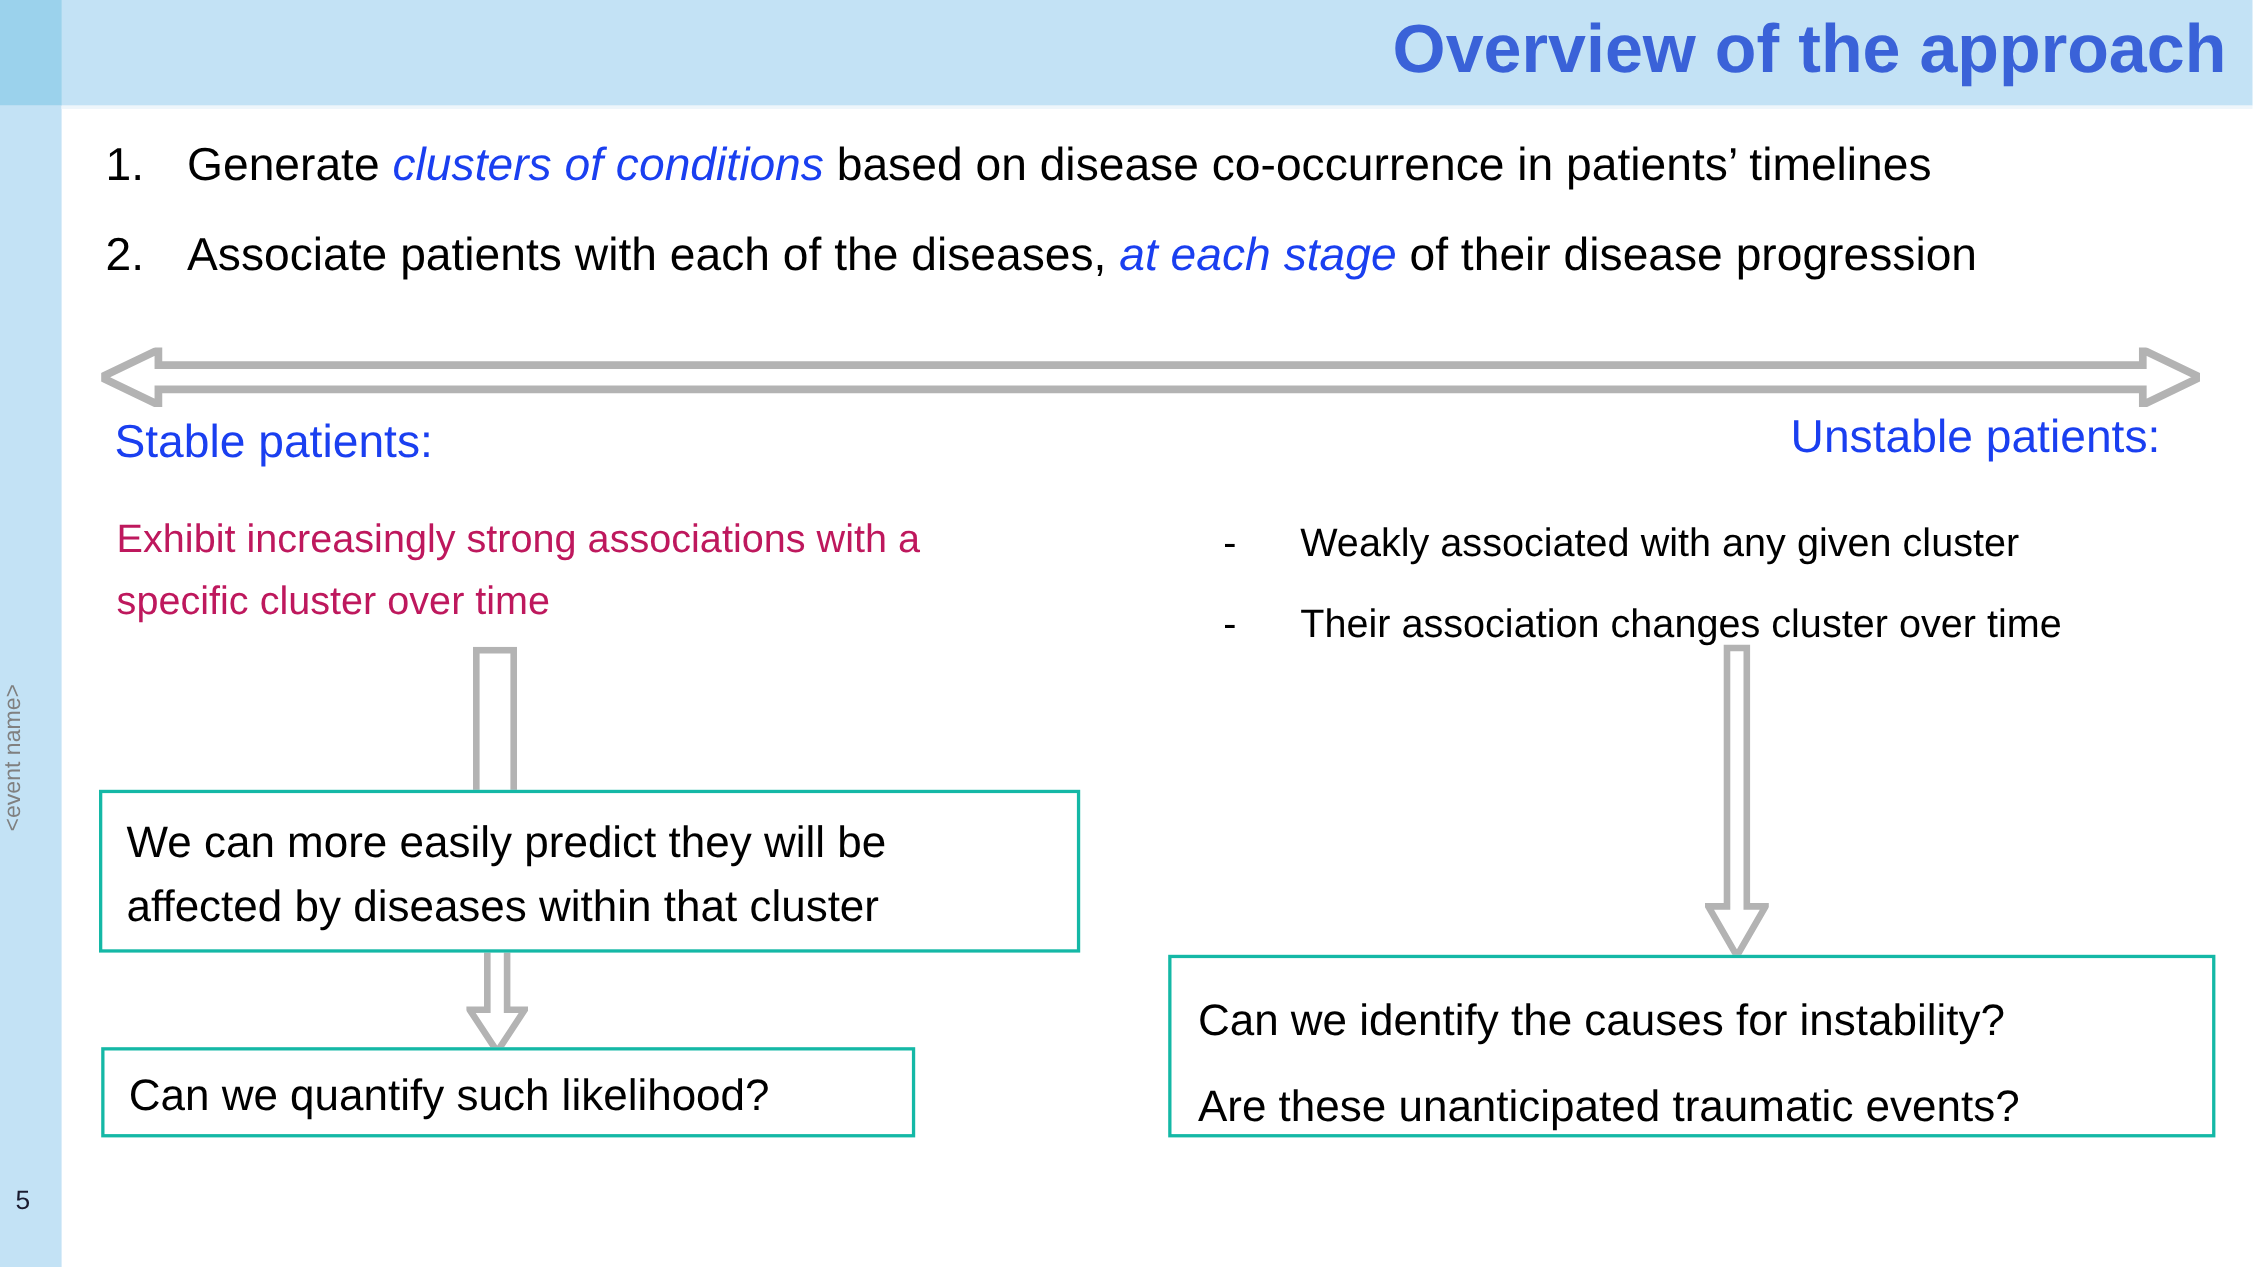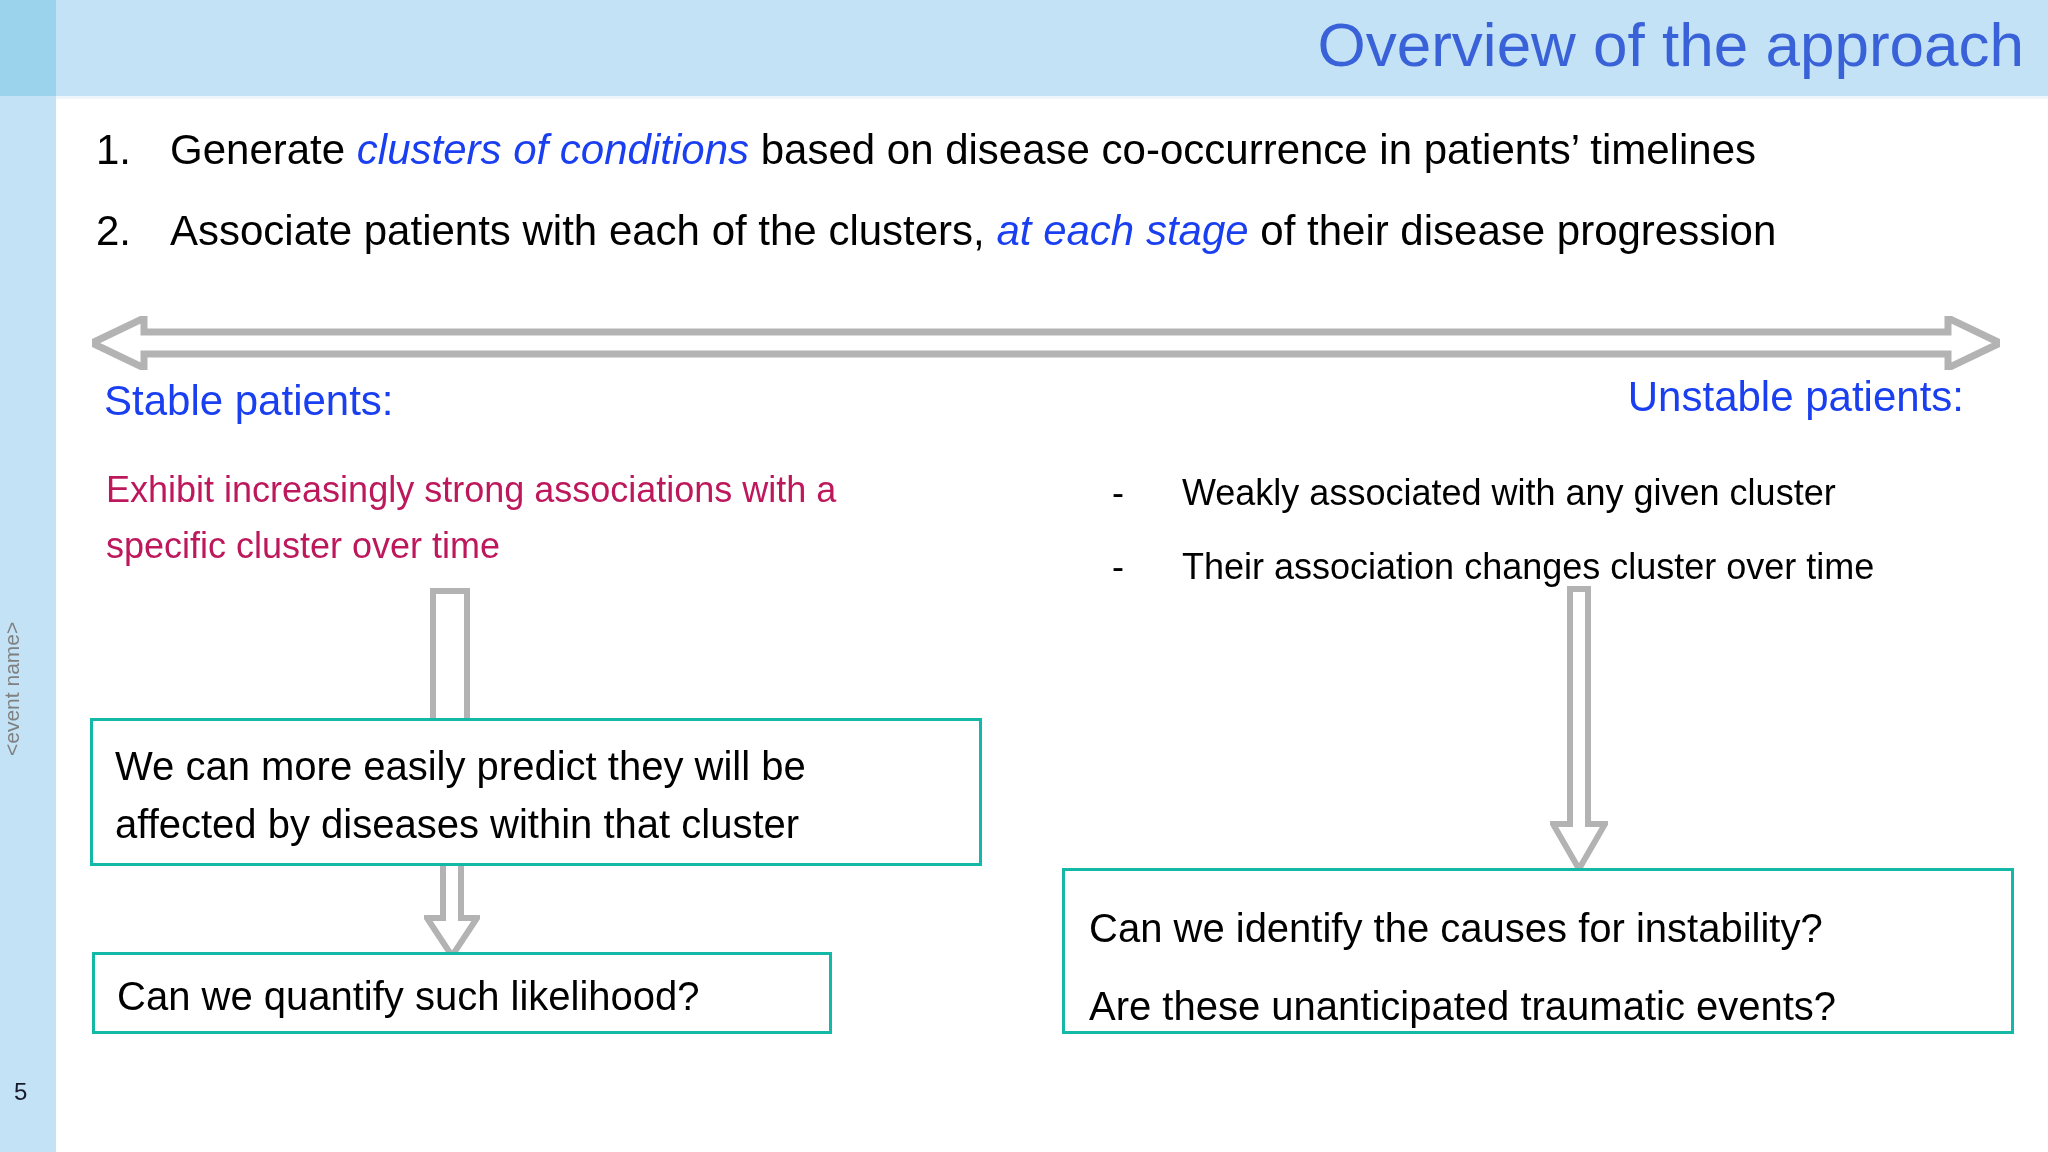--- a/index.html
+++ b/index.html
@@ -41,21 +41,21 @@
     width: 1992px; height: 3px;
     background: #eef6fb;
   }
 
   
   #slide-title {
     position: absolute;
     right: 24px;
     top: 2px;
     font-size: 62px;
-    font-weight: 400;
+    font-weight: 700;
     color: #3a62d8;
     letter-spacing: 0px;
     white-space: nowrap;
     line-height: 86px;
   }
 
   
   #event-name {
     position: absolute;
     left: 0;
@@ -201,21 +201,21 @@
 
   <div id="slide-title">Overview of the approach</div>
 
   <div id="event-name">&lt;event name&gt;</div>
   <div id="page-number">5</div>
 
   <div class="num-item" id="num-item-1">
     <span class="num">1.</span><span>Generate </span><span class="emph">clusters of conditions</span><span> based on disease co-occurrence in patients’ timelines</span>
   </div>
   <div class="num-item" id="num-item-2">
-    <span class="num">2.</span><span>Associate patients with each of the clusters, </span><span class="emph">at each stage</span><span> of their disease progression</span>
+    <span class="num">2.</span><span>Associate patients with each of the diseases, </span><span class="emph">at each stage</span><span> of their disease progression</span>
   </div>
 
   <svg id="timeline-arrow" viewBox="0 0 1908 54" preserveAspectRatio="none">
     <polygon points="0,27 52,2 52,16 1856,16 1856,2 1908,27 1856,52 1856,38 52,38 52,52" fill="#ffffff" stroke="#b3b3b3" stroke-width="7" stroke-linejoin="miter"></polygon>
   </svg>
 
   <div class="col-heading" id="stable-heading">Stable patients:</div>
   <div class="col-heading" id="unstable-heading">Unstable patients:</div>
 
   <div id="stable-desc">Exhibit increasingly strong associations with a specific cluster over time</div>

